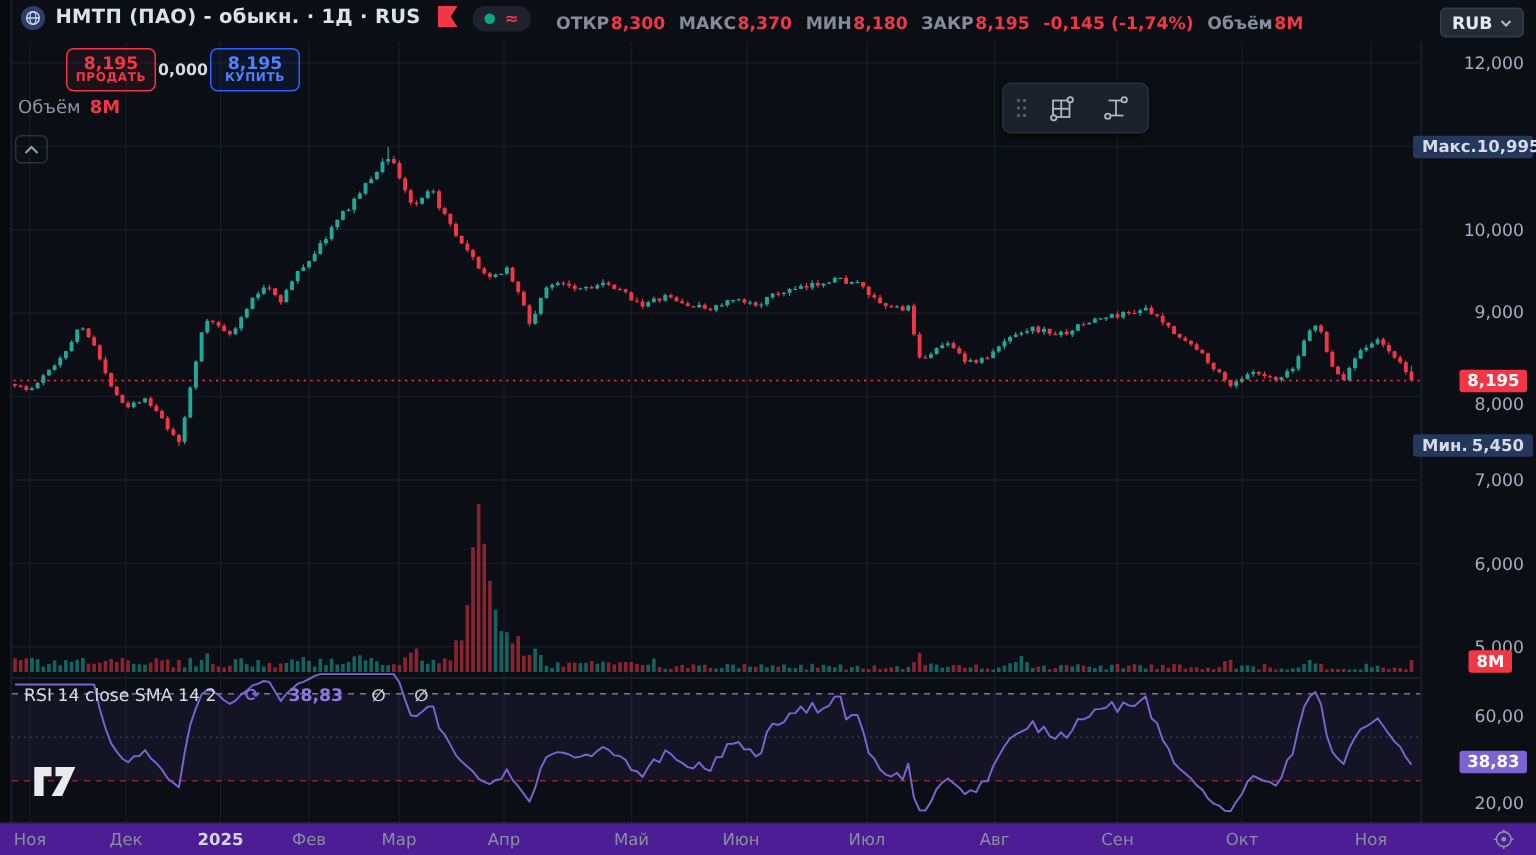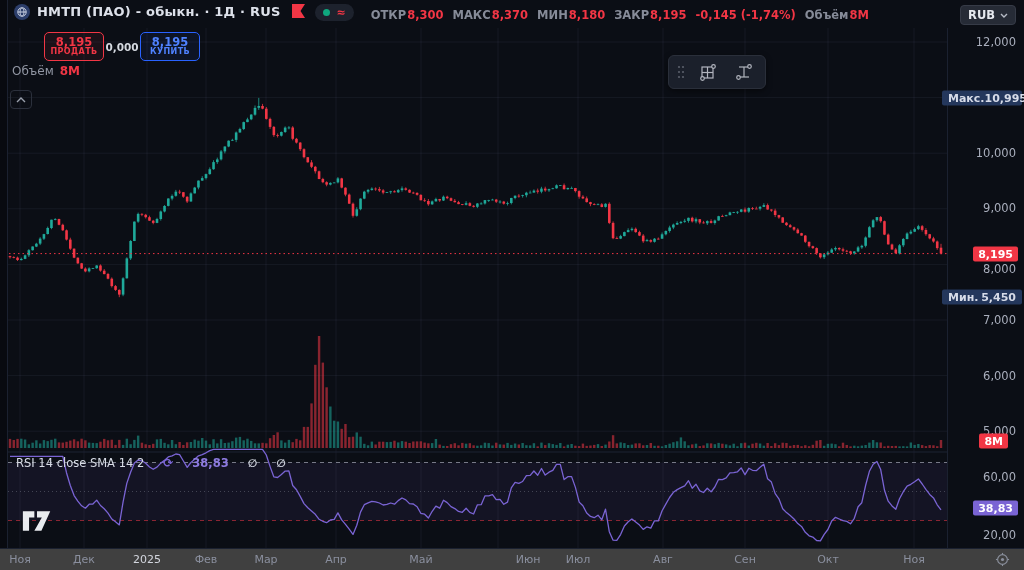--- a/index.html
+++ b/index.html
@@ -62,23 +62,23 @@
   #watermark .wm-text{color:#f2f4f8;font-size:17.5px;font-weight:bold;letter-spacing:.2px;}
   
   #price-axis{left:947px;top:28px;width:77px;height:520px;border-left:1px solid #1b2130;z-index:6;cursor:ns-resize;}
   .ax-tick{position:absolute;right:8px;transform:translateY(-50%);color:#a9aebc;font-size:11.5px;white-space:nowrap;}
   .ax-badge{position:absolute;transform:translateY(-50%);font-size:11px;font-weight:bold;border-radius:2px;padding:1px 5px;white-space:nowrap;}
   .ax-last{right:6px;background:#f23645;color:#fff;}
   .ax-vol{right:16px;background:#f23645;color:#fff;}
   .ax-rsi{right:6px;background:#7a64d4;color:#fff;}
   .ax-range{left:-6px;width:80px;background:#24375c;color:#d6dbe8;display:flex;justify-content:space-between;padding:1px 6px;}
   
-  #time-axis{left:0;top:548px;width:1024px;height:22px;border-top:1px solid #1b2130;z-index:6;cursor:ew-resize;background:#404040;}
+  #time-axis{left:0;top:548px;width:1024px;height:22px;border-top:1px solid #1b2130;z-index:6;cursor:ew-resize;background:#4c1d95;}
   .t-tick{position:absolute;top:4px;transform:translateX(-50%);color:#8a8f9e;font-size:11px;}
-  .t-year{color:#d3d6de;font-weight:normal;}
+  .t-year{color:#d3d6de;font-weight:bold;}
   #axis-gear{position:absolute;right:14px;top:3px;cursor:pointer;}
   svg{display:block;}
 </style>
 </head>
 <body>
 
 <div id="app">
 
   <div class="abs" id="left-strip"></div>
 
@@ -1012,21 +1012,21 @@
           <line x1="13.4" y1="8" x2="15" y2="8"></line>
       </svg>
     </span>
   <div class="t-tick" style="left: 20px;">Ноя</div>
       <div class="t-tick" style="left: 84px;">Дек</div>
       <div class="t-tick t-year" style="left: 147px;">2025</div>
       <div class="t-tick" style="left: 206px;">Фев</div>
       <div class="t-tick" style="left: 266px;">Мар</div>
       <div class="t-tick" style="left: 336px;">Апр</div>
       <div class="t-tick" style="left: 421px;">Май</div>
-      <div class="t-tick" style="left: 520px; padding-left: 16px;">Июн</div>
+      <div class="t-tick" style="left: 486px; padding-left: 16px;">Июн</div>
       <div class="t-tick" style="left: 578px;">Июл</div>
       <div class="t-tick" style="left: 663px; text-align: center;">Авг</div>
       <div class="t-tick" style="left: 745px;">Сен</div>
       <div class="t-tick" style="left: 828px;">Окт</div>
       <div class="t-tick" style="left: 914px;">Ноя</div>
     </div>
 
 </div>
 
 </body></html>

